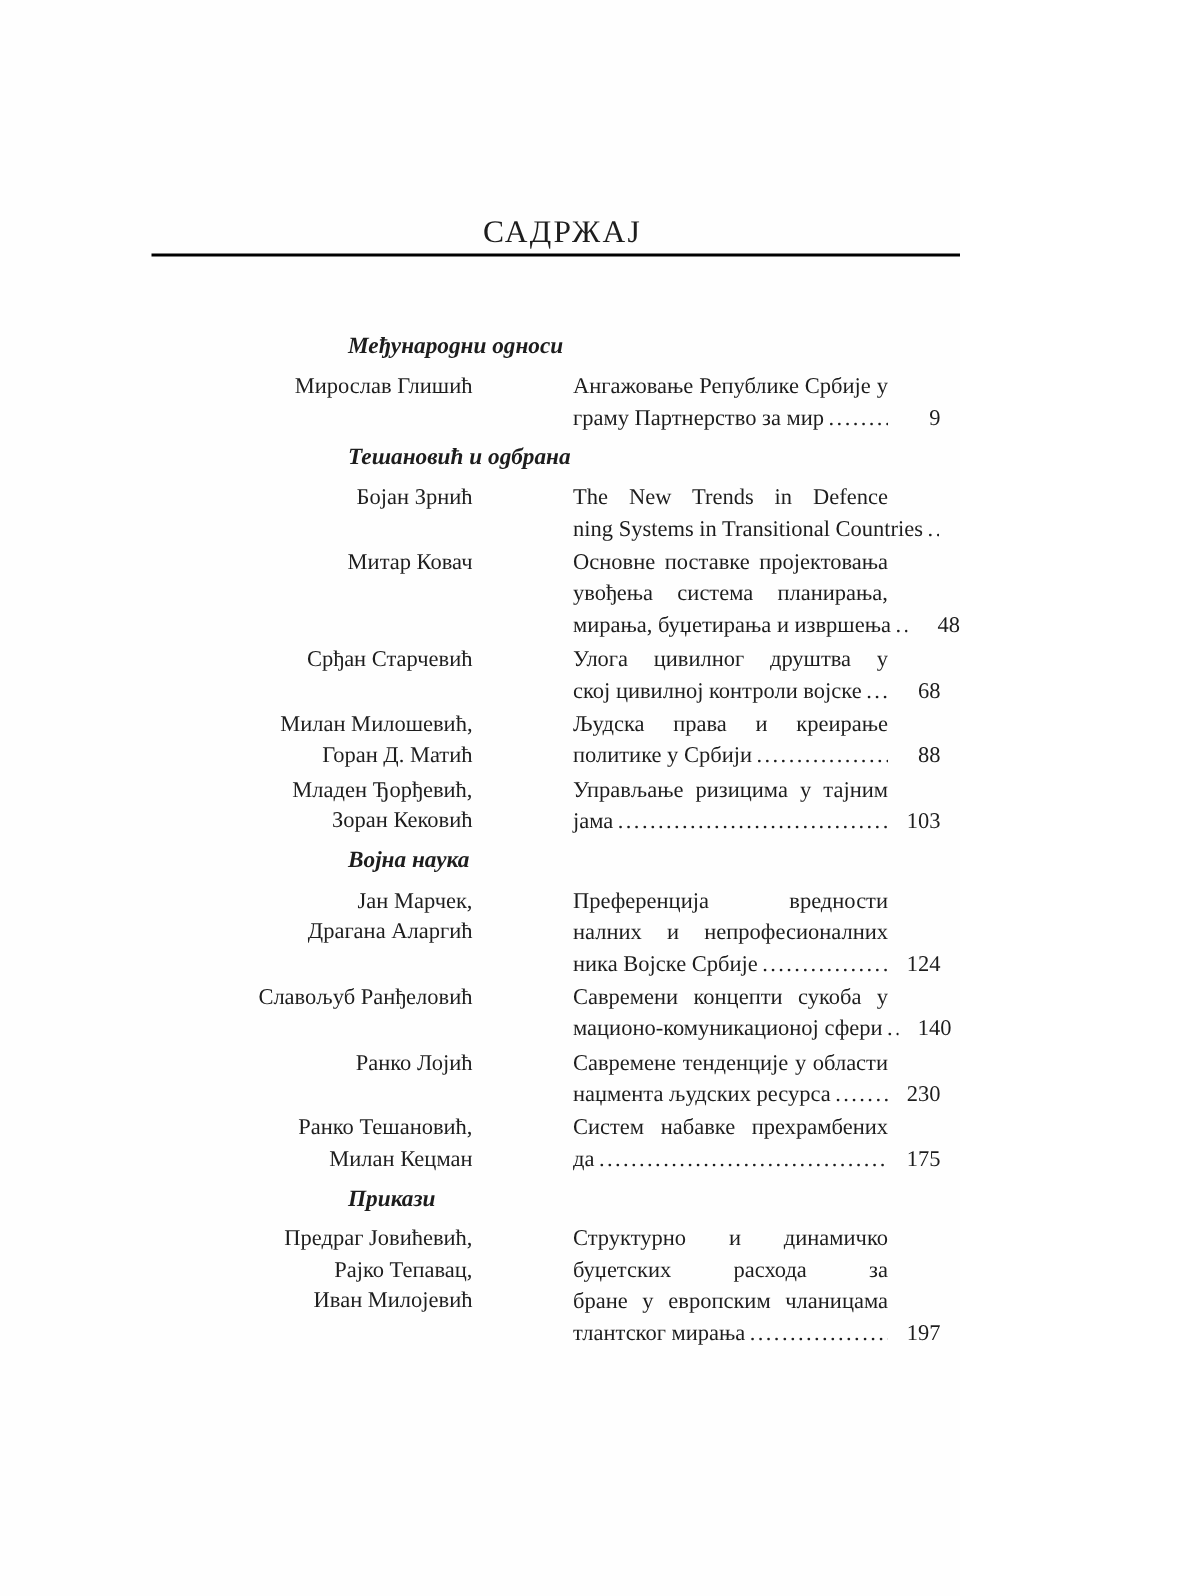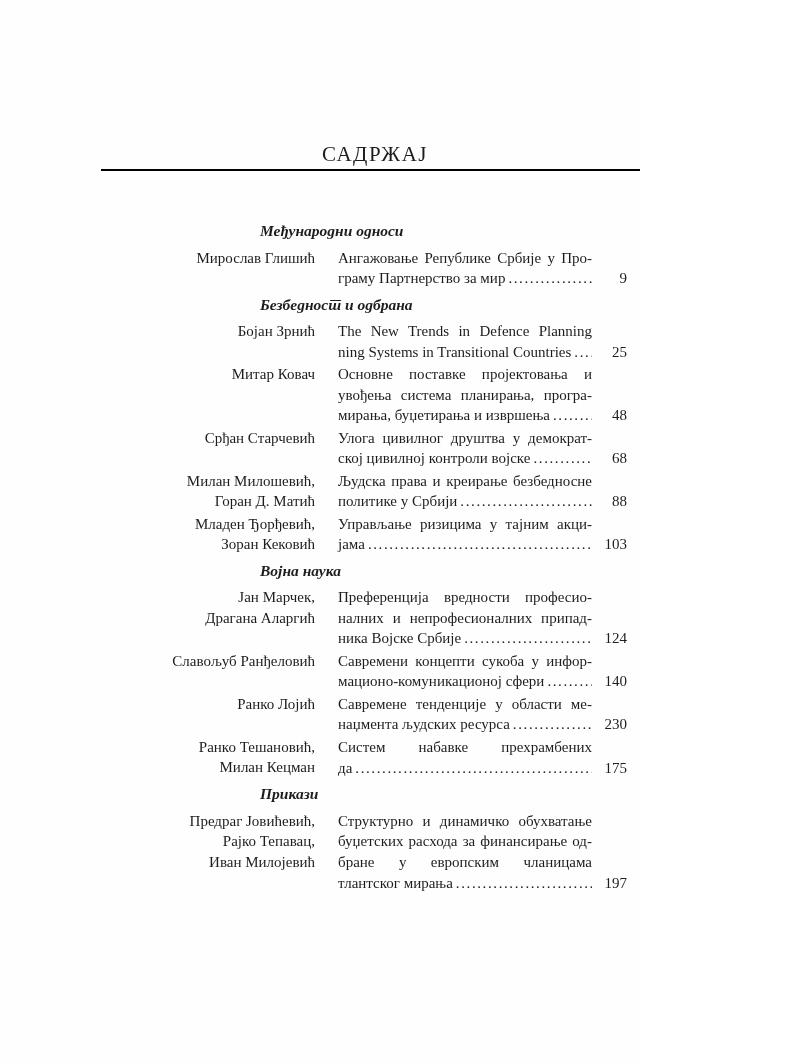--- a/index.html
+++ b/index.html
@@ -38,33 +38,34 @@
   }
   .toc {
     position: absolute;
     top: 221px;
     left: 140px;
     width: 487px;
     font-size: 15px;
     line-height: 20.5px;
   }
   .section-heading {
-    margin: 6px 0 6px 120px;
+    margin: 6px 0 6px 92px;
     font-size: 15.5px;
     font-style: italic;
     font-weight: 700;
     line-height: 20.5px;
   }
   .toc-section:first-child .section-heading {
     margin-top: 0;
   }
   .entry {
     display: flex;
     align-items: flex-start;
     margin-bottom: 2px;
+    gap: 44px;
   }
   .authors {
     flex: 0 0 175px;
     width: 175px;
     margin-right: 23px;
     text-align: right;
   }
   .title-block {
     flex: 1 1 auto;
     width: 289px;
@@ -119,21 +120,21 @@
                 <span class="ttext">граму Партнерство за мир</span>
                 <span class="leader">................................................................................</span>
                 <span class="pagenum">9</span>
               </div>
             </div>
   </div>
 </div>
   </section>
 
   <section class="toc-section">
-    <h2 class="section-heading">Безбедност и одбрана</h2>
+    <h2 class="section-heading">Тешановић и одбрана</h2>
     <div class="section-entries">
   <div class="entry">
     <div class="authors">
               <div class="author-line">Бојан Зрнић</div>
             </div>
     <div class="title-block">
               <div class="tline">The New Trends in Defence Planning</div>
               <div class="tline-last">
                 <span class="ttext">ning Systems in Transitional Countries</span>
                 <span class="leader">................................................................................</span>

